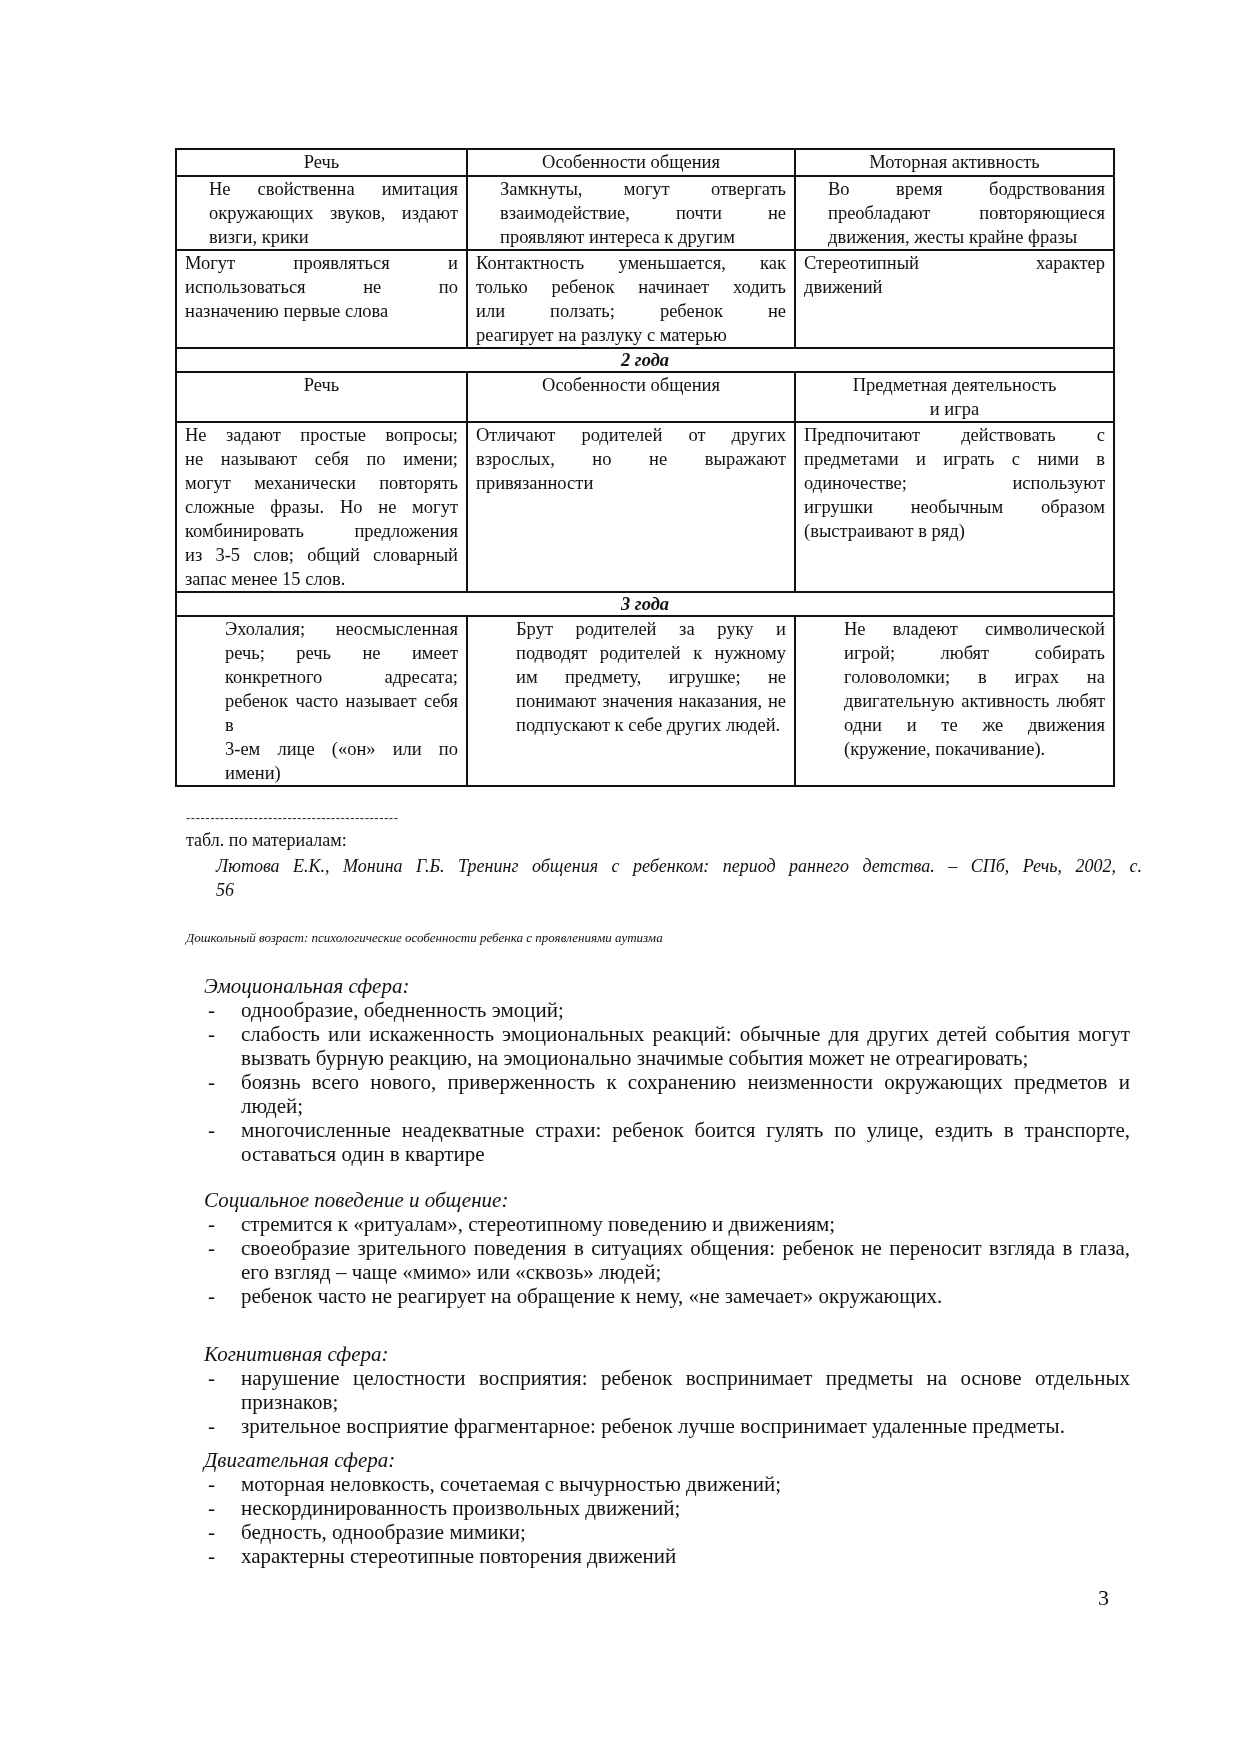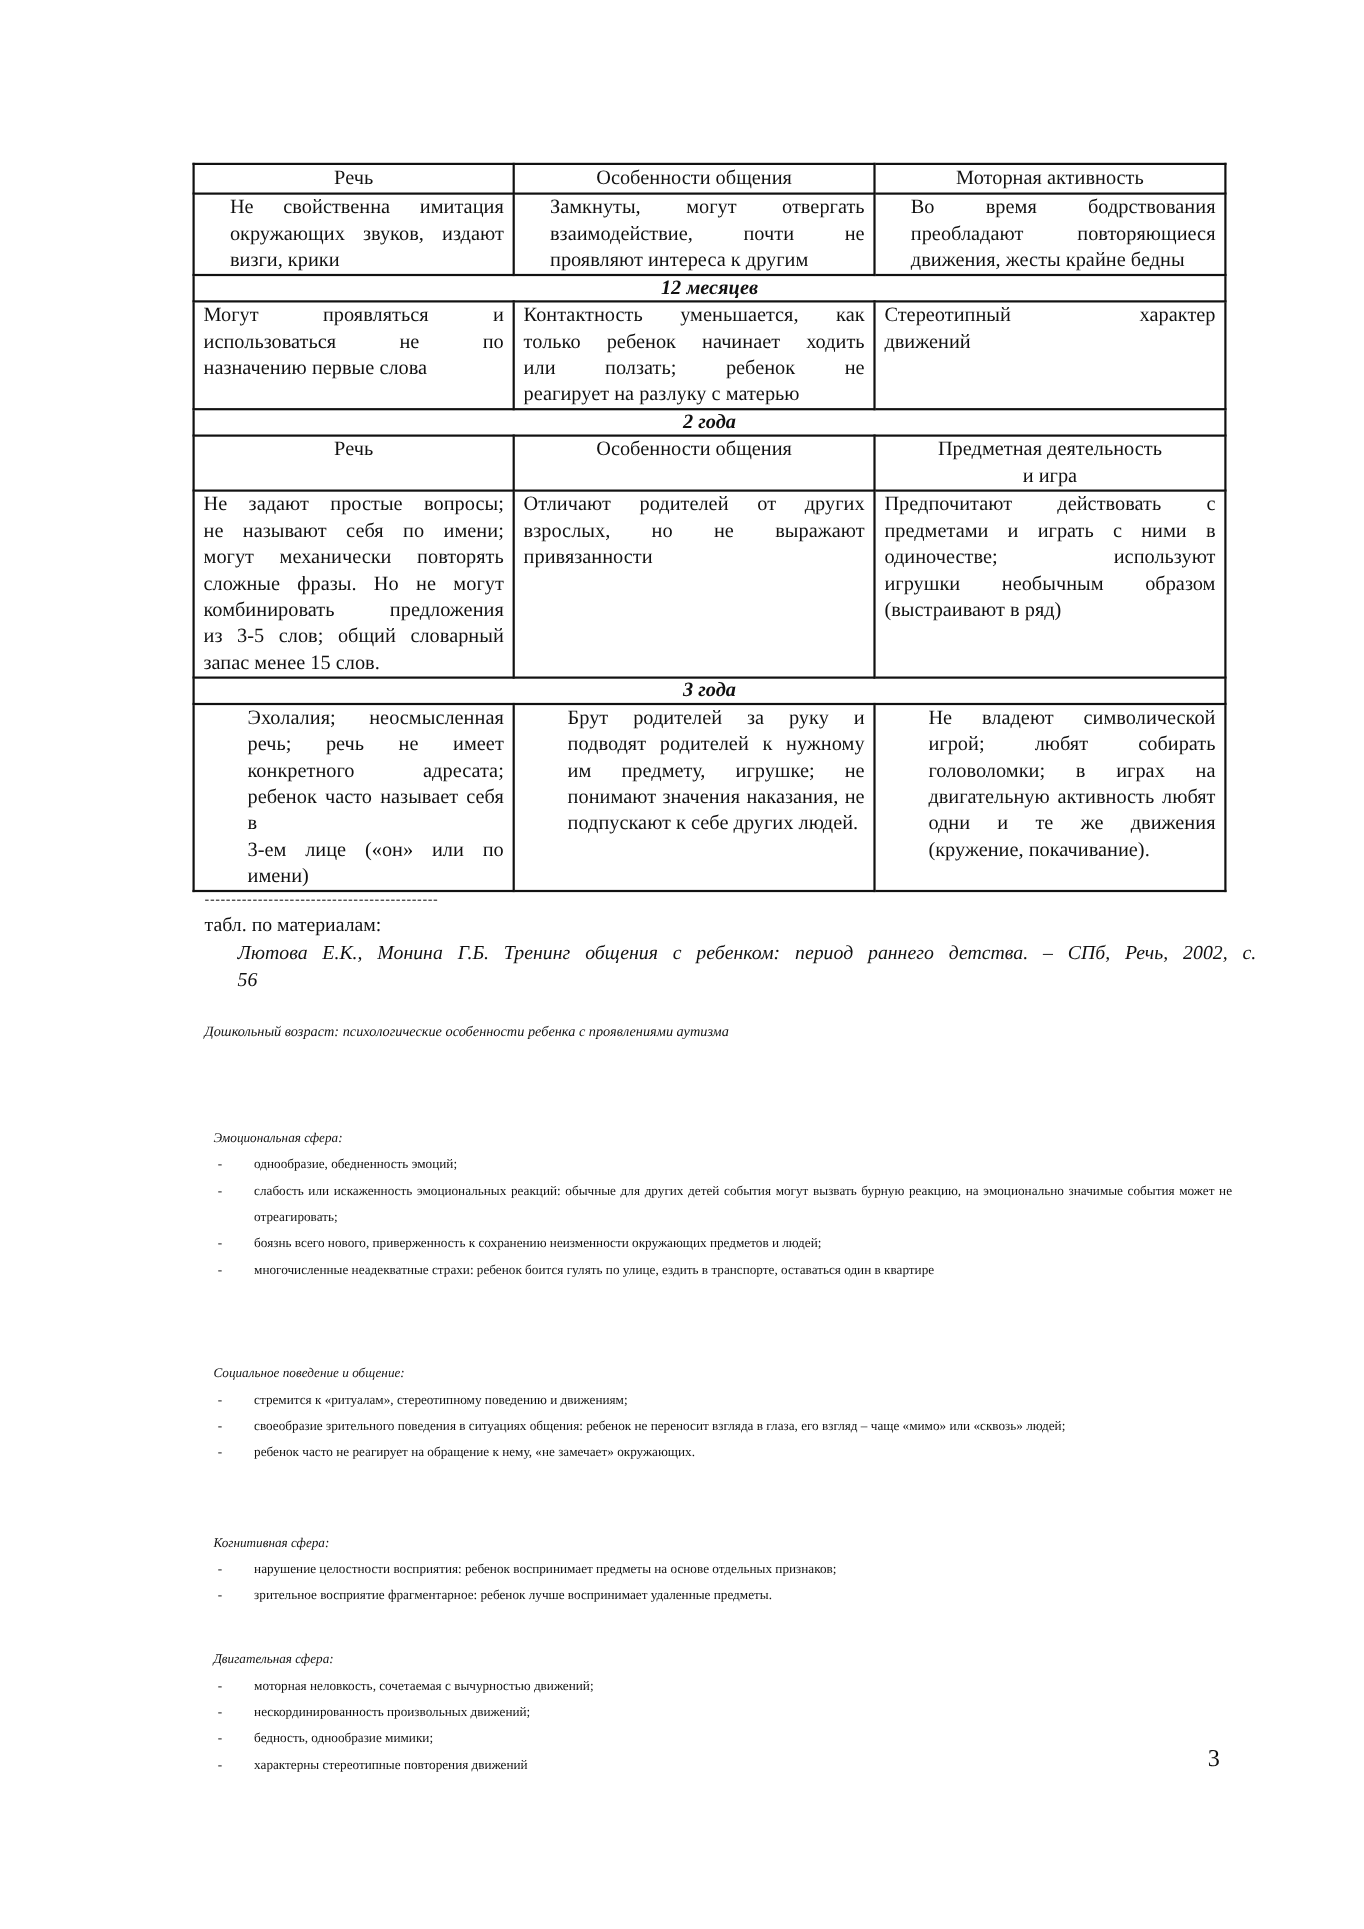--- a/index.html
+++ b/index.html
@@ -106,25 +106,24 @@
     .doc-heading {
       position: absolute;
       left: 186px;
       top: 926px;
       font-size: 13px;
       line-height: 24px;
       font-style: italic;
     }
     .section {
       position: absolute;
-      left: 194px;
+      left: 204px;
       width: 926px;
-      font-size: 12px;
-      line-height: 24px;
-      margin-top: 48px;
+      font-size: 21px;
+      line-height: 24px;
     }
     .section-title {
       font-style: italic;
       display: block;
     }
     .bullet {
       position: relative;
       padding-left: 37px;
       text-align: justify;
     }
@@ -170,27 +169,24 @@
         <span class="cell-line last">визги, крики</span>
       </td>
       <td>
         <span class="cell-line">Замкнуты, могут отвергать</span>
         <span class="cell-line">взаимодействие, почти не</span>
         <span class="cell-line last">проявляют интереса к другим</span>
       </td>
       <td>
         <span class="cell-line">Во время бодрствования</span>
         <span class="cell-line">преобладают повторяющиеся</span>
-        <span class="cell-line last">движения, жесты крайне бедны</span>
-      </td>
-    </tr>
-
-    <tr>
-      <td class="age" colspan="3">12 месяцев</td>
-    </tr>
+        <span class="cell-line last">движения, жесты крайне фразы</span>
+      </td>
+    </tr>
+
 
     <tr class="r-d2">
       <td>
         <span class="cell-line">Могут проявляться и</span>
         <span class="cell-line">использоваться не по</span>
         <span class="cell-line last">назначению первые слова</span>
       </td>
       <td>
         <span class="cell-line">Контактность уменьшается, как</span>
         <span class="cell-line">только ребенок начинает ходить</span>

